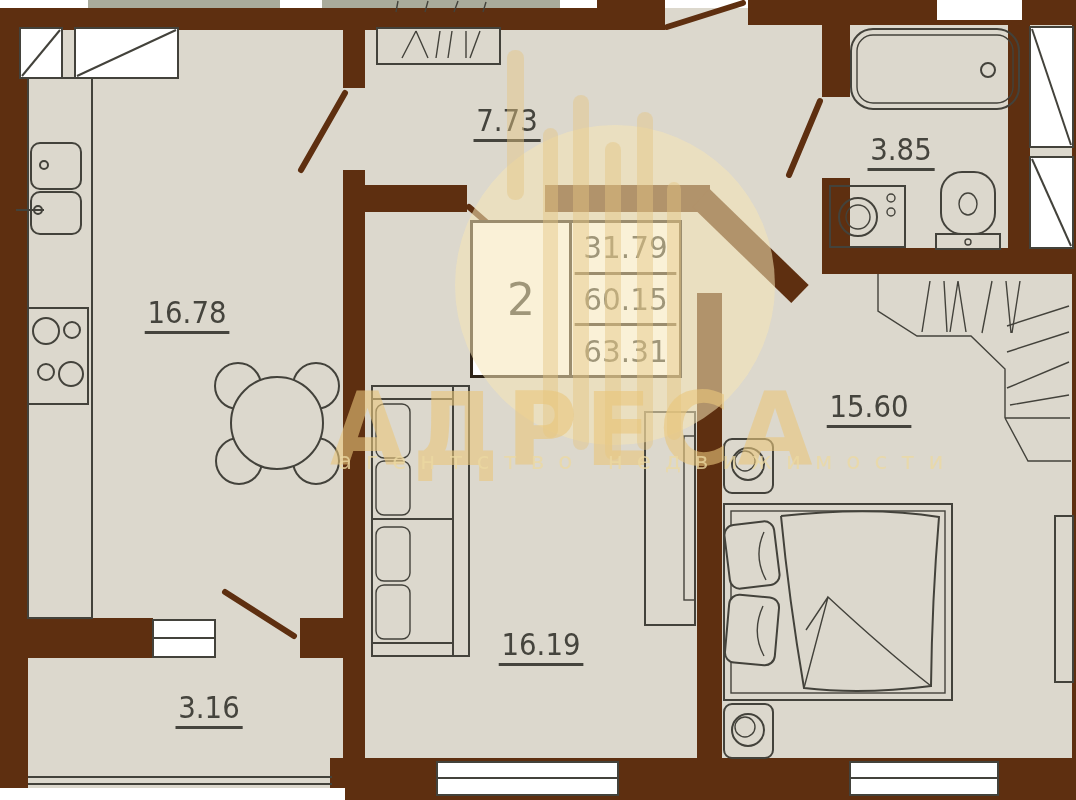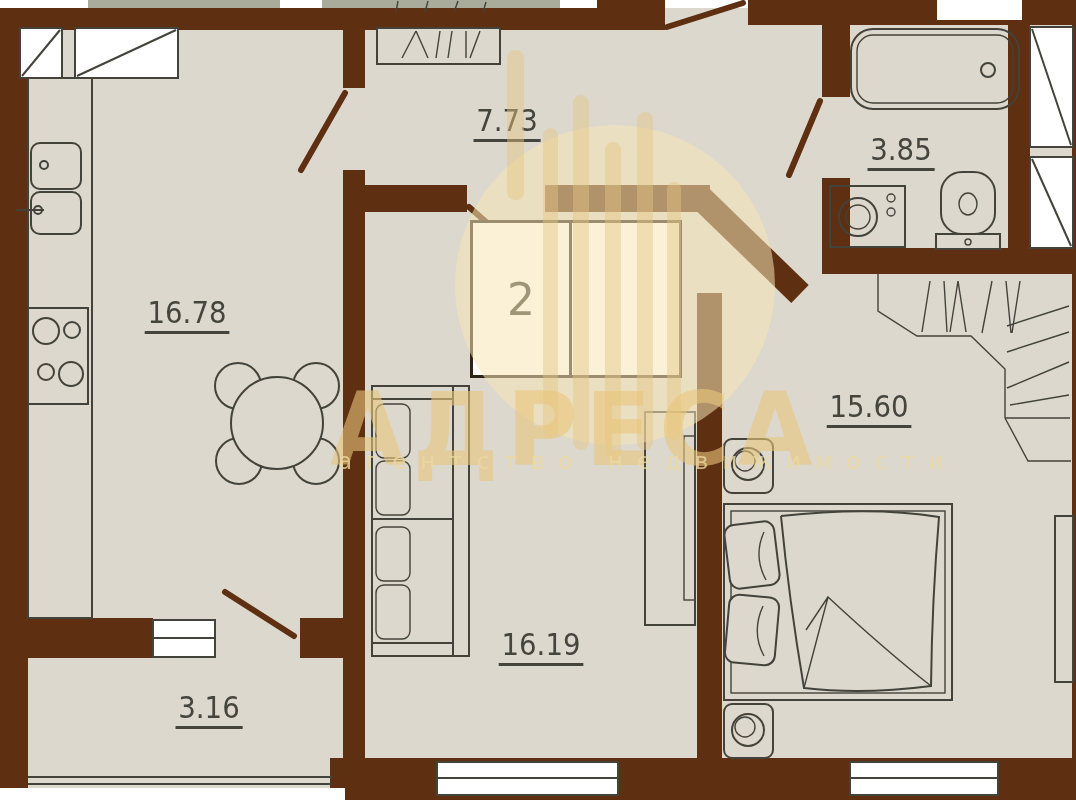--- a/index.html
+++ b/index.html
@@ -207,20 +207,25 @@
 
   <div class="room-label" style="left:187px;top:295px;">16.78</div>
   <div class="room-label" style="left:507px;top:103px;">7.73</div>
   <div class="room-label" style="left:901px;top:132px;">3.85</div>
   <div class="room-label" style="left:869px;top:389px;">15.60</div>
   <div class="room-label" style="left:541px;top:627px;">16.19</div>
   <div class="room-label" style="left:209px;top:690px;">3.16</div>
 
   <div class="info-box" style="left:470px;top:220px;">
     <div class="info-left">2</div>
+    <div class="info-right">
+      <div class="info-cell">31.79</div>
+      <div class="info-cell">60.15</div>
+      <div class="info-cell">63.31</div>
+    </div>
   </div>
 
   <div class="wm wm-circle" style="left:455px;top:125px;width:320px;height:320px;"></div>
   <div class="wm wm-bar" style="left:507px;top:50px;width:17px;height:150px;"></div>
   <div class="wm wm-bar" style="left:543px;top:128px;width:15px;height:310px;"></div>
   <div class="wm wm-bar" style="left:573px;top:95px;width:16px;height:355px;"></div>
   <div class="wm wm-bar" style="left:605px;top:142px;width:16px;height:318px;"></div>
   <div class="wm wm-bar" style="left:637px;top:112px;width:16px;height:338px;"></div>
   <div class="wm wm-bar" style="left:667px;top:182px;width:14px;height:258px;"></div>
   <div class="wm wm-title" style="left:330px;top:370px;">АДРЕСА</div>

